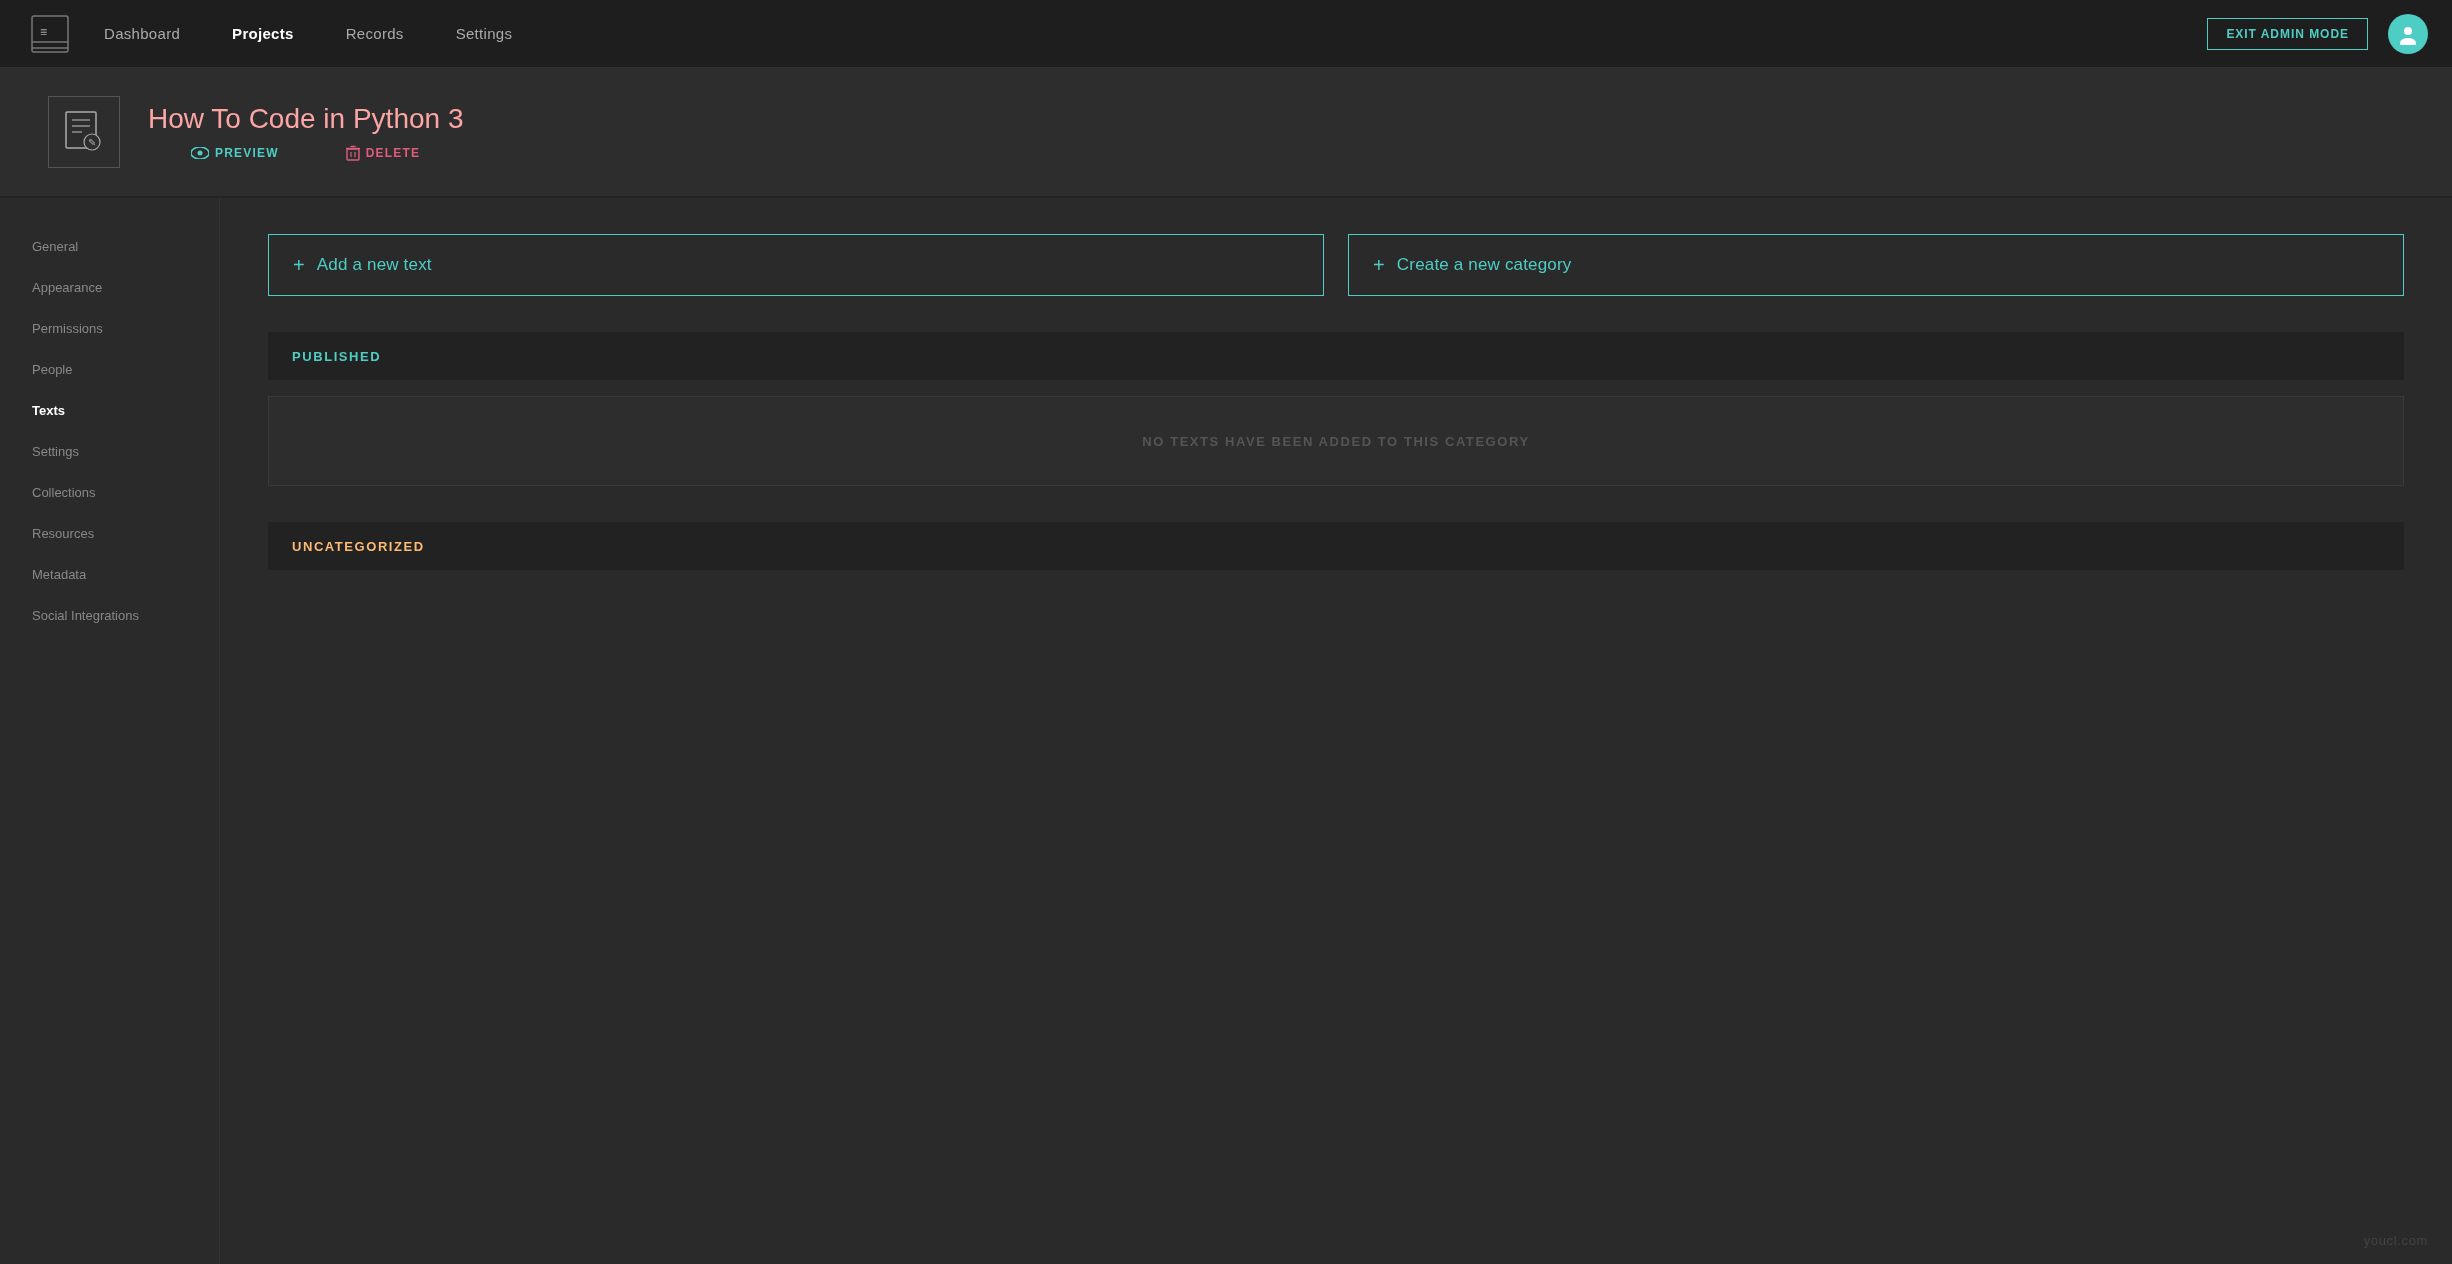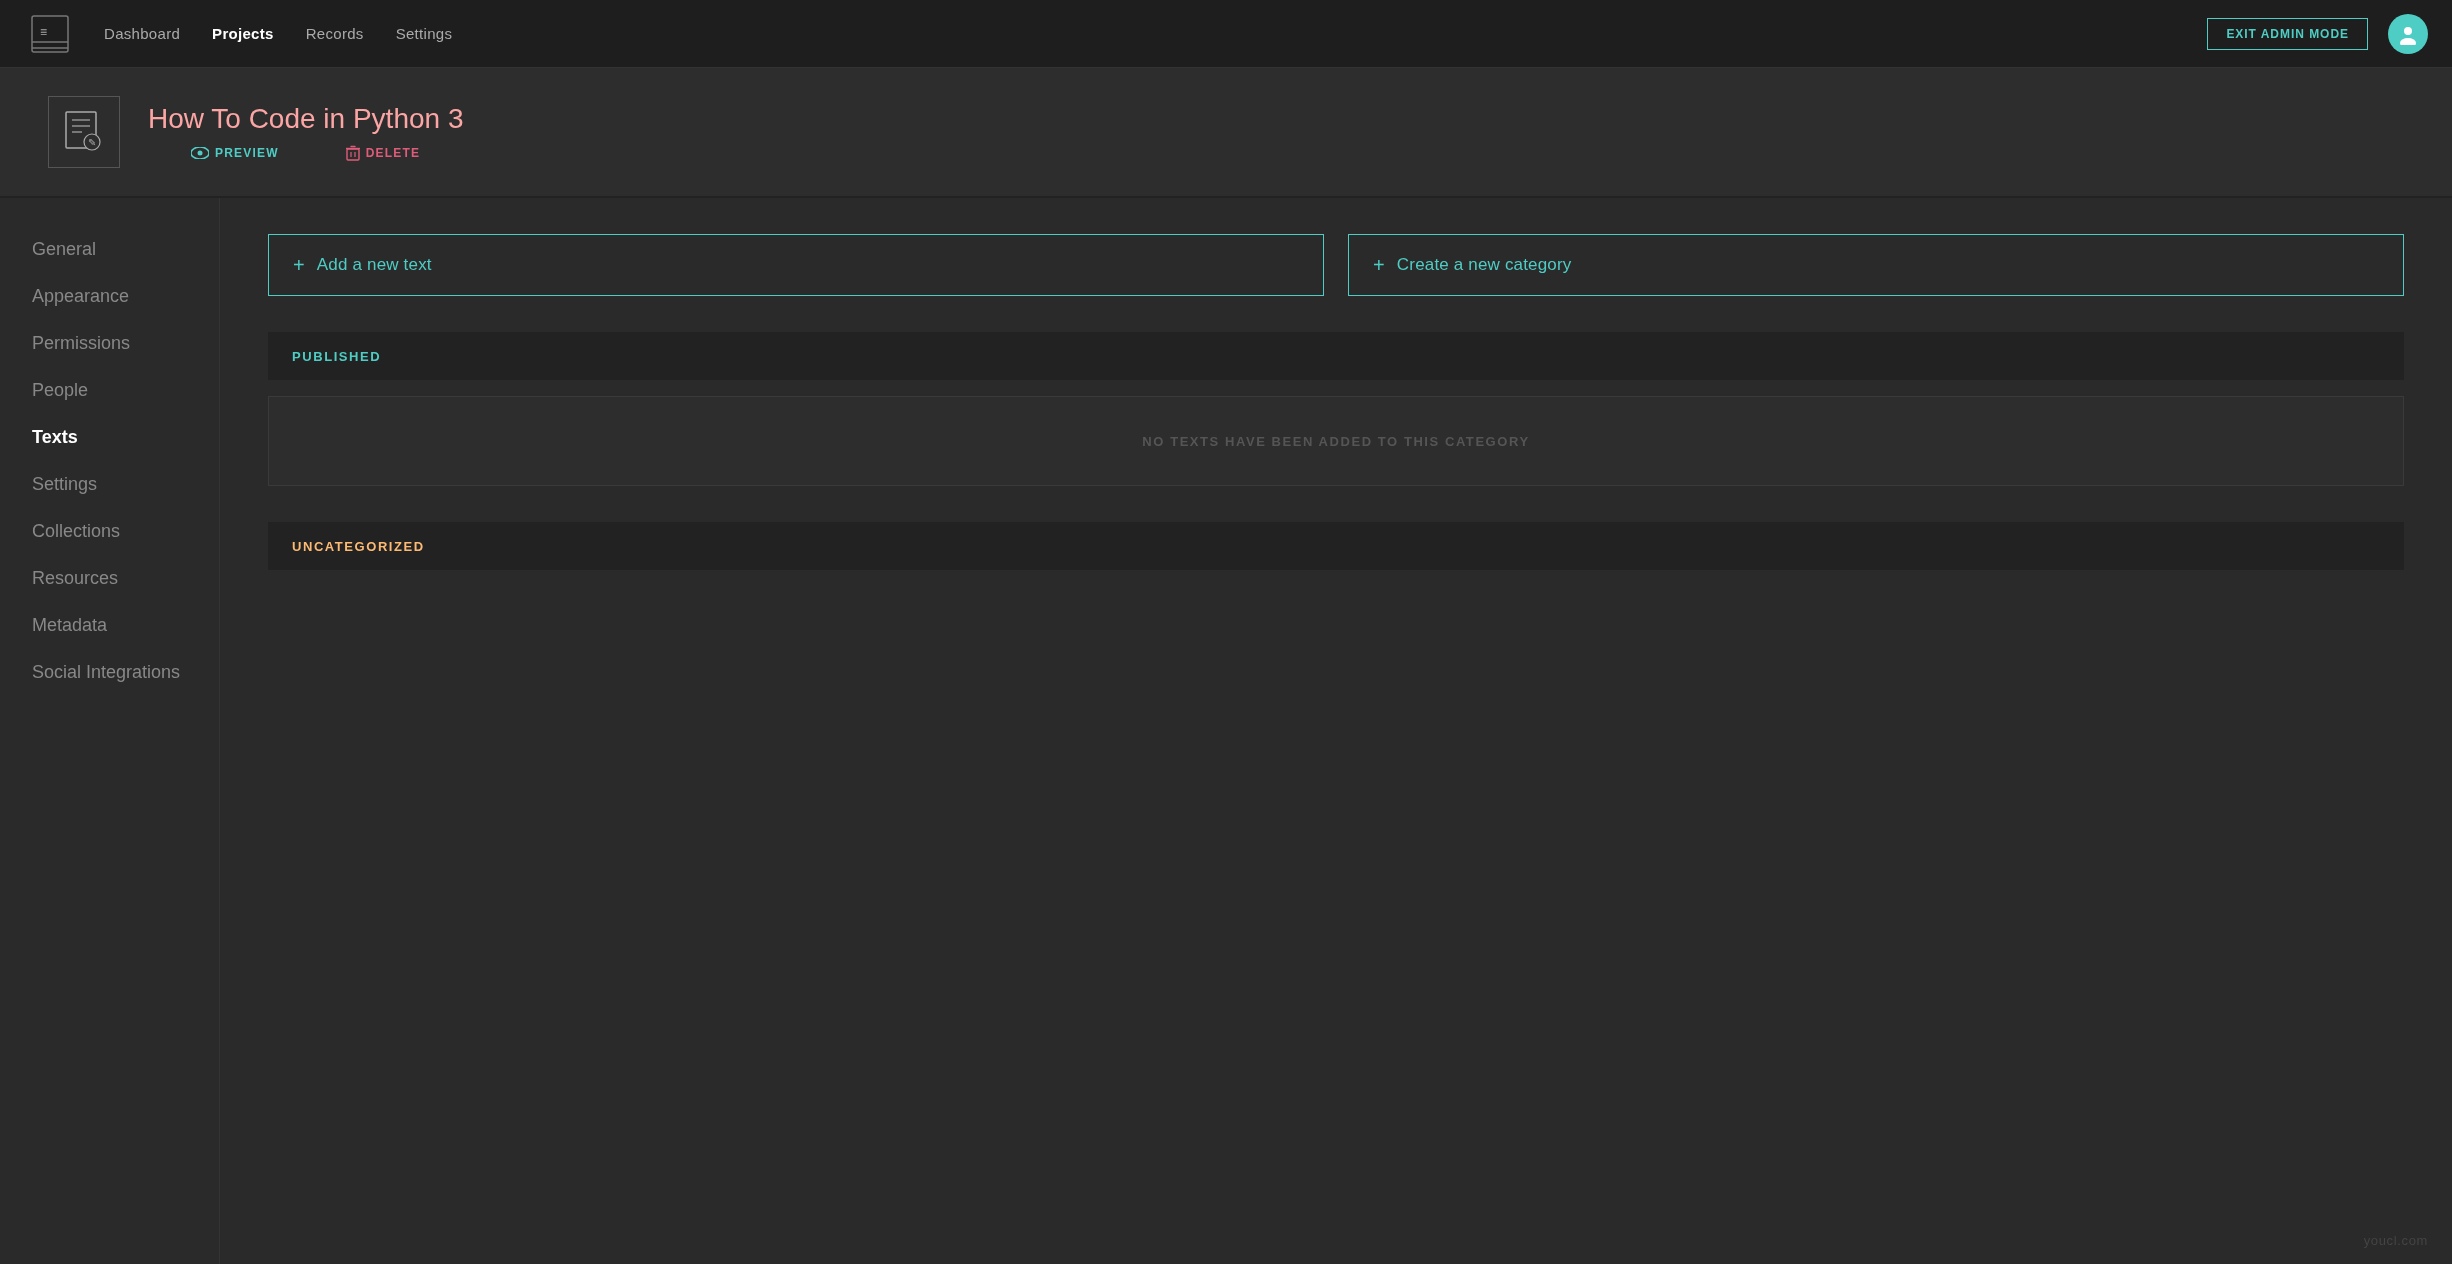--- a/index.html
+++ b/index.html
@@ -28,21 +28,21 @@
       align-items: center;
       justify-content: center;
     }
     .logo-svg {
       width: 44px;
       height: 44px;
     }
     .topnav-links {
       display: flex;
       align-items: center;
-      gap: 32px;
+      gap: 52px;
       flex: 1;
     }
     .topnav-link {
       color: #aaa;
       text-decoration: none;
       font-size: 15px;
       letter-spacing: 0.02em;
     }
     .topnav-link.active {
       color: #fff;
@@ -139,21 +139,21 @@
       width: 220px;
       background: #2a2a2a;
       padding: 28px 0;
       flex-shrink: 0;
       border-right: 1px solid #333;
     }
     .sidebar-item {
       padding: 13px 32px;
       color: #888;
       cursor: pointer;
-      font-size: 18px;
+      font-size: 13px;
       font-weight: 400;
     }
     .sidebar-item.active {
       color: #fff;
       font-weight: 700;
     }
 
     
     .main-content {
       flex: 1;

